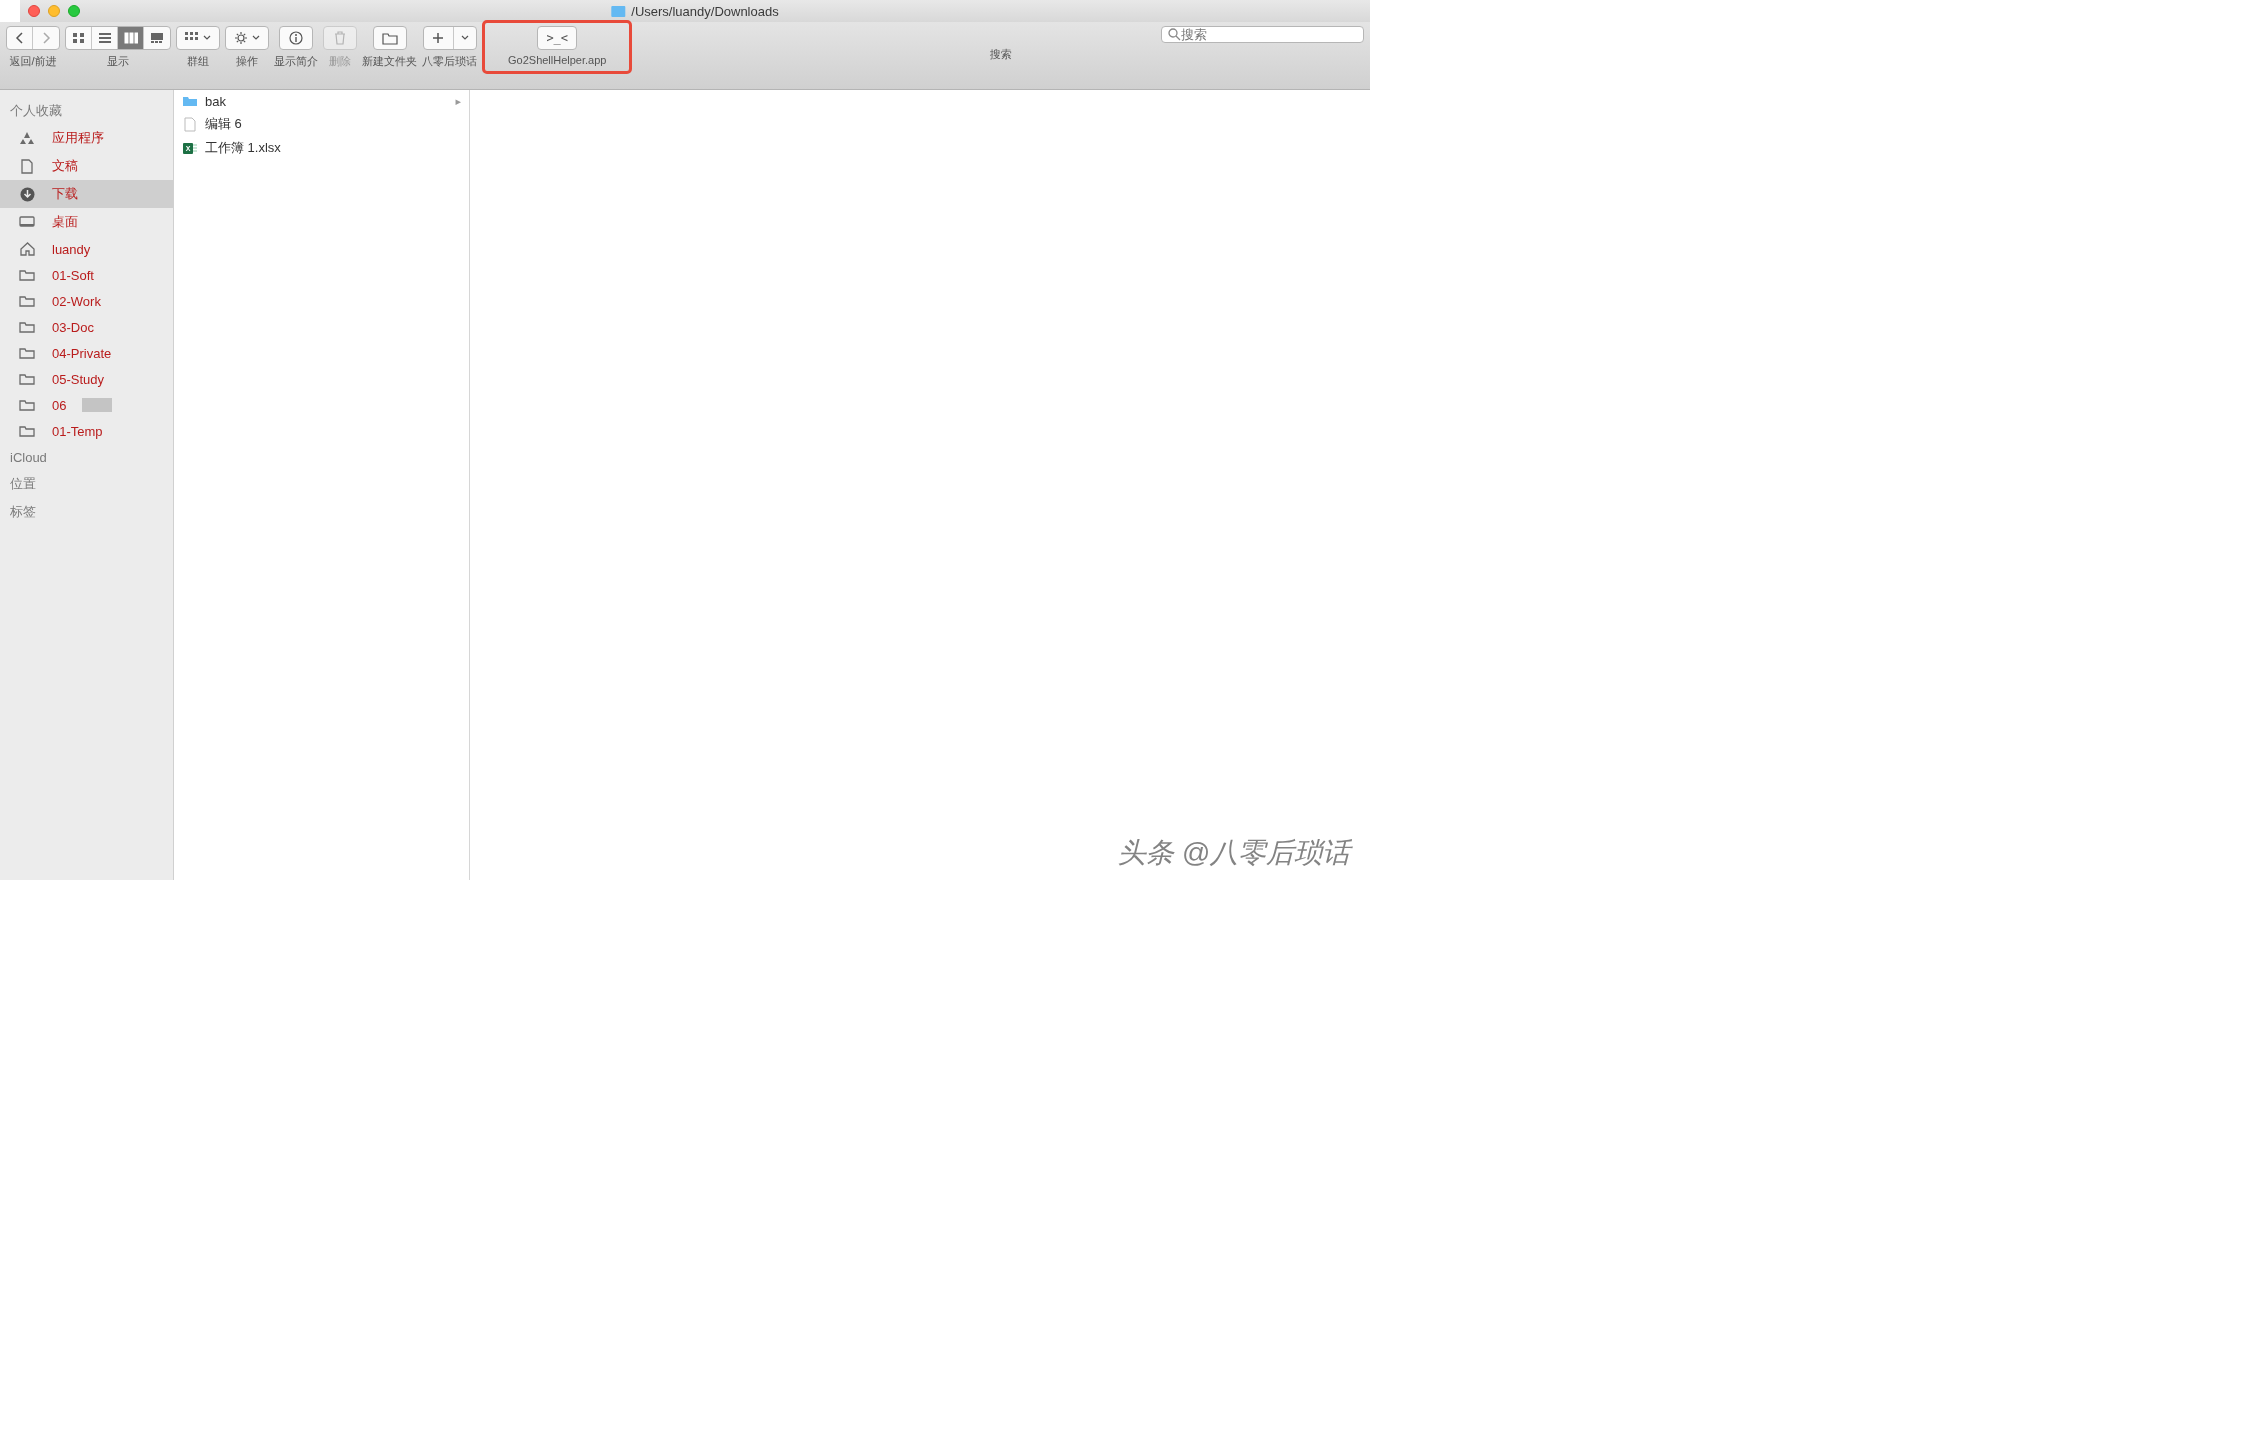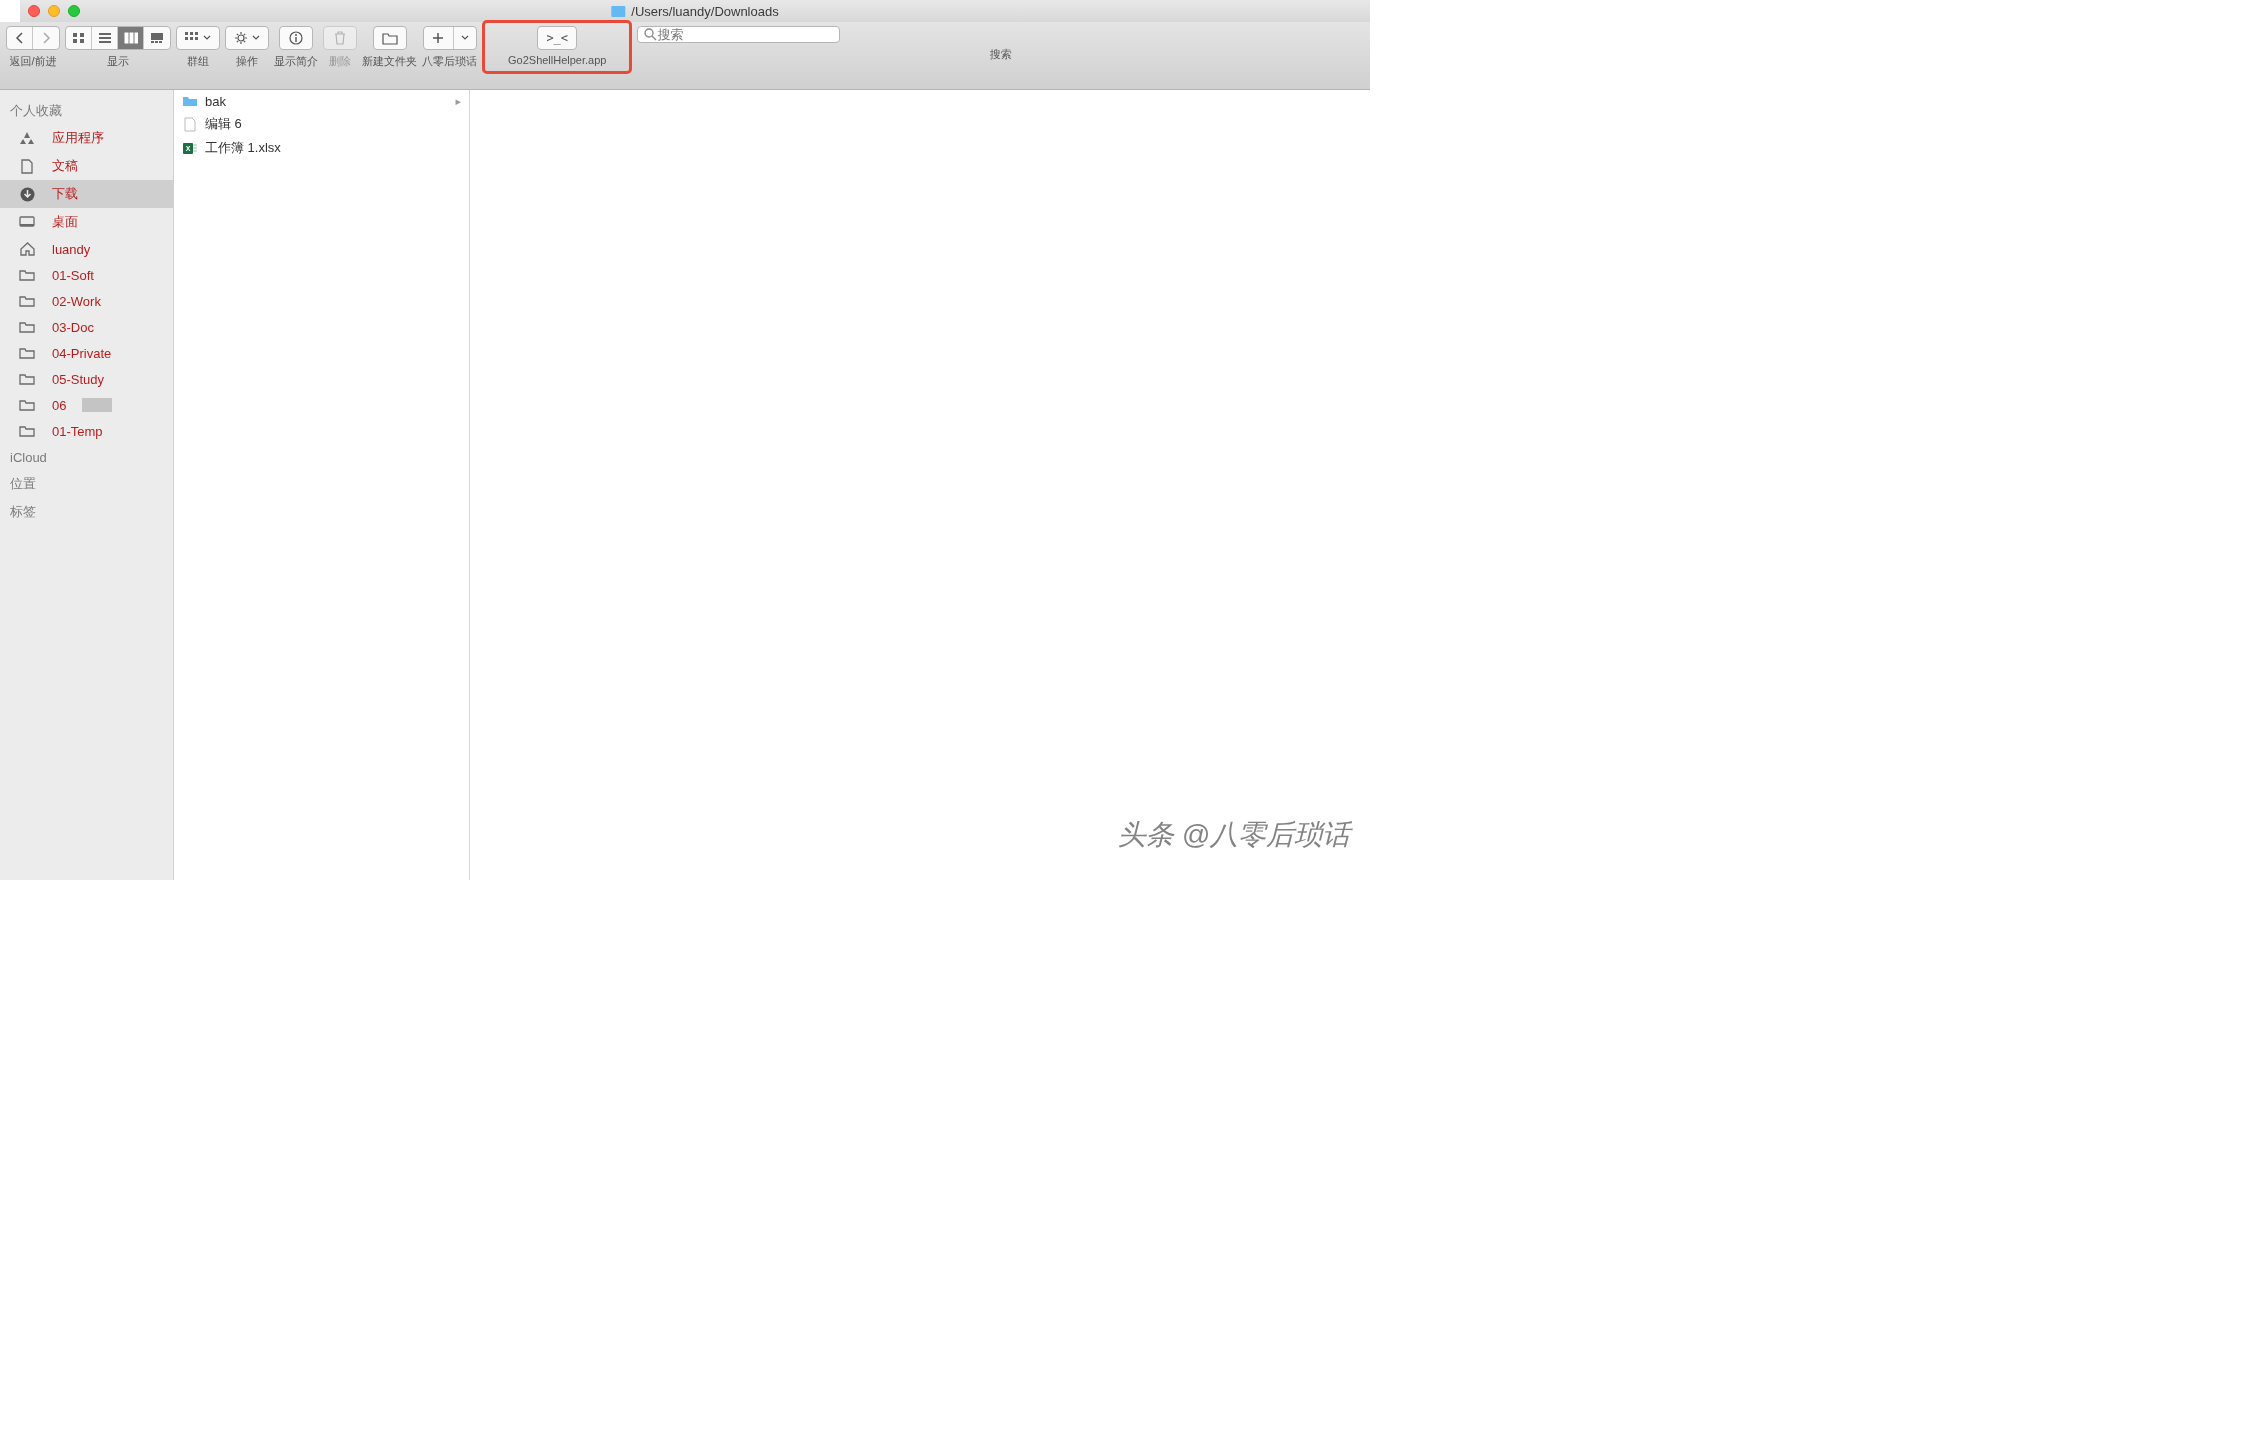--- a/index.html
+++ b/index.html
@@ -108,21 +108,21 @@
 .file-row {
   display: flex; align-items: center; gap: 7px; padding: 3px 8px;
   font-size: 13px; color: #333; cursor: default; position: relative;
 }
 .file-icon { width: 16px; height: 16px; display:flex; align-items:center; justify-content:center; }
 .file-chevron { position: absolute; right: 8px; color: #999; font-size: 11px; }
 
 .contentarea { flex: 1; background: #fff; }
 
 .watermark {
-  position: absolute; right: 20px; bottom: 26px;
+  position: absolute; right: 20px; bottom: 8px;
   font-size: 28px; color: rgba(90,90,90,0.75); font-weight: 500;
   font-style: italic;
 }
 
 
 svg { display: block; }
 </style>
 </head>
 <body>
 
@@ -268,21 +268,21 @@
   </div>
 
   <div class="tgroup" style="position:relative; padding:0 26px;">
     <div class="btn-single">
       <span style="font-family:monospace;font-size:12px;color:#555;">&gt;_&lt;</span>
     </div>
     <div class="tgroup-label">Go2ShellHelper.app</div>
     <div class="highlight-box" style="left:0;top:-6px;right:0;bottom:-8px;"></div>
   </div>
 
-  <div class="tgroup" style="flex:1;align-items:flex-start;">
+  <div class="tgroup" style="flex:1;align-items:flex-end;">
     <div class="searchbox">
       <svg width="13" height="13" viewBox="0 0 13 13">
           <circle cx="5" cy="5" r="4" fill="none" stroke="#888" stroke-width="1.3"></circle>
           <path d="M8 8l4 4" stroke="#888" stroke-width="1.3"></path>
         </svg>
       <input type="text" placeholder="搜索" style="">
     </div>
     <div class="tgroup-label" style="align-self:center">搜索</div>
   </div>
 

